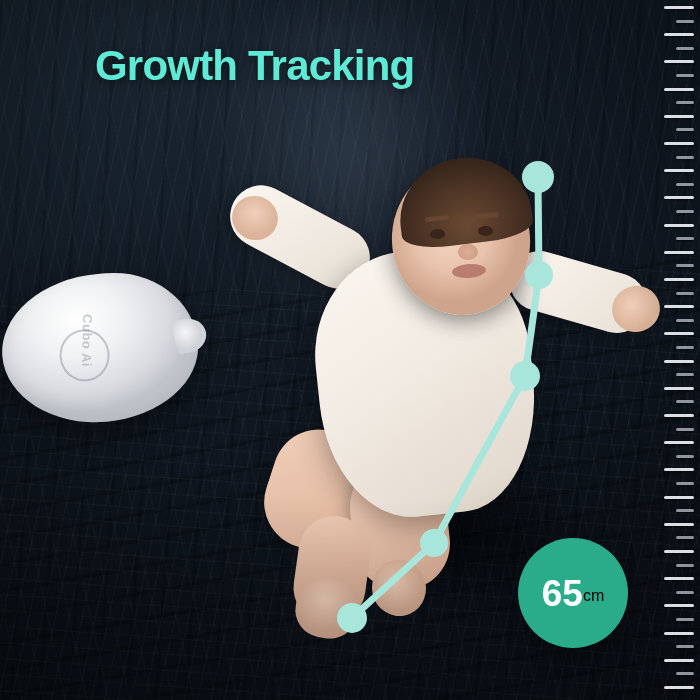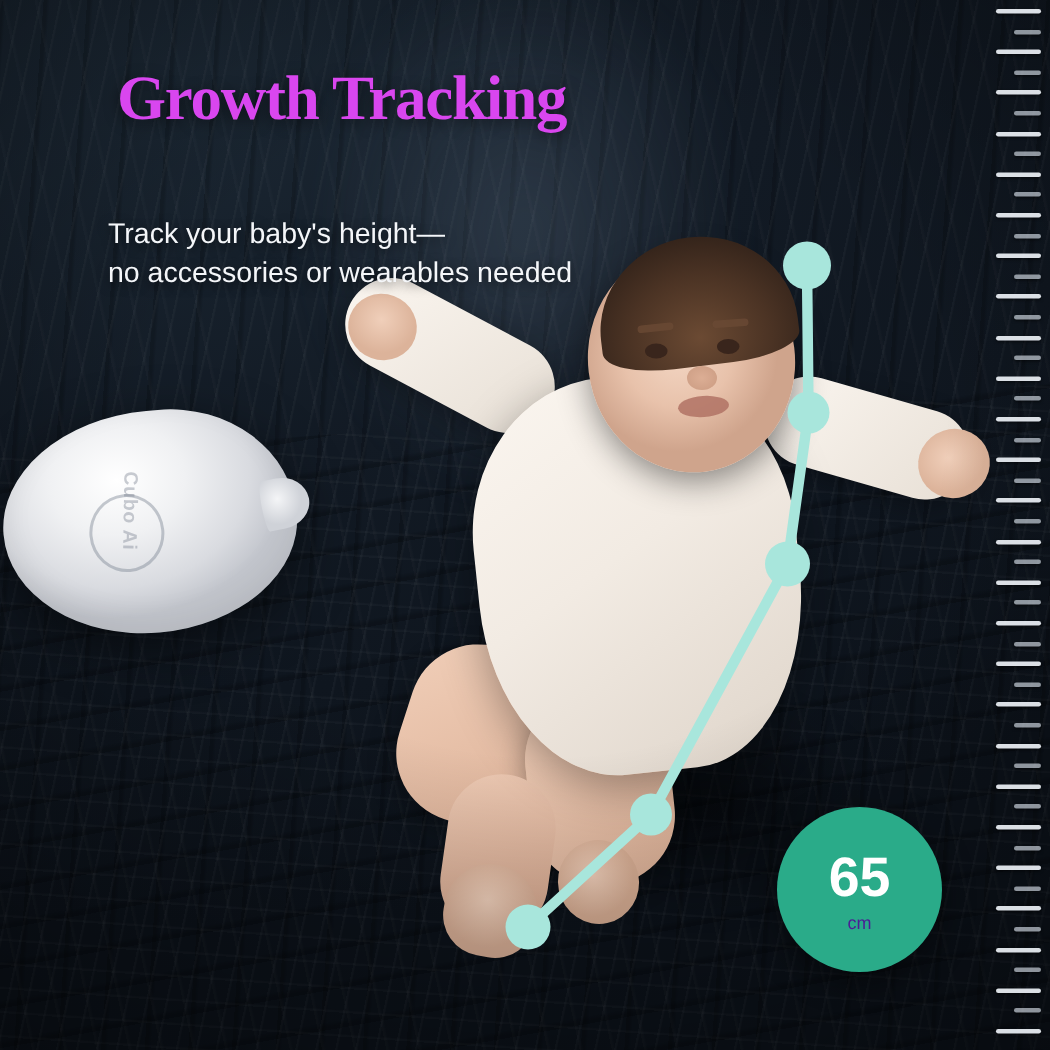--- a/index.html
+++ b/index.html
@@ -134,50 +134,49 @@
     box-shadow:0 1px 2px rgba(0,0,0,.5);
   }
   .tick.long{width:30px;background:rgba(242,246,252,.90);}
   .tick.short{width:18px;background:rgba(225,232,242,.62);}
 
   
   .chart{position:absolute;left:0;top:0;width:700px;height:700px;pointer-events:none;}
 
   
   .headline{
-    position:absolute;left:78px;top:44px;
-    font-size:42px;font-weight:bold;color:#d946ef;
+    position:absolute;left:95px;top:44px;
+    font-size:42px;font-weight:bold;color:#5eead4;
     letter-spacing:-0.8px;line-height:1.05;
     text-shadow:0 2px 10px rgba(0,0,0,.55);
-    font-family:Liberation Serif, serif;
   }
   .badge{
     position:absolute;left:79px;top:104px;
     background:#f6c357;color:#2a2112;
     font-size:15px;font-weight:bold;
     padding:5px 15px 6px;border-radius:20px;
     box-shadow:0 2px 8px rgba(0,0,0,.35);
     white-space:nowrap;
   }
   .sub{
     position:absolute;left:72px;top:144px;
     font-size:19px;color:#f4f6f9;line-height:1.35;
     text-shadow:0 2px 8px rgba(0,0,0,.6);
     white-space:pre-line;
   }
 
   
   .bubble{
     position:absolute;left:518px;top:538px;width:110px;height:110px;
     border-radius:50%;background:#2aab89;
-    display:flex;flex-direction:column;align-items:center;justify-content:center;
+    display:flex;align-items:center;justify-content:center;
     box-shadow:0 6px 22px rgba(0,0,0,.45);
   }
   .bubble .val{font-size:37px;font-weight:bold;color:#fff;line-height:1;}
-  .bubble .unit{font-size:12px;color:#4c1d95;margin-top:6px;line-height:1;}
+  .bubble .unit{font-size:16px;color:#000000;margin-top:6px;line-height:1;}
 </style>
 </head>
 <body>
 
 <div id="stage">
 
   <div class="bg-base"></div>
   <div class="bg-folds"></div>
   <div class="bg-folds2"></div>
   <div class="bg-sheen"></div>
@@ -272,21 +271,19 @@
     <g id="chart-dots">
         <circle cx="352" cy="618" r="15" fill="#a8e6dc"></circle>
         <circle cx="434" cy="543" r="14" fill="#a8e6dc"></circle>
         <circle cx="525" cy="376" r="15" fill="#a8e6dc"></circle>
         <circle cx="539" cy="275" r="14" fill="#a8e6dc"></circle>
         <circle cx="538" cy="177" r="16" fill="#a8e6dc"></circle>
       </g>
   </svg>
 
   <div class="headline">Growth Tracking</div>
-  <div class="sub">Track your baby's height—
-no accessories or wearables needed</div>
 
   <div class="bubble">
     <div class="val">65</div>
     <div class="unit">cm</div>
   </div>
 
 </div>
 
 </body></html>

